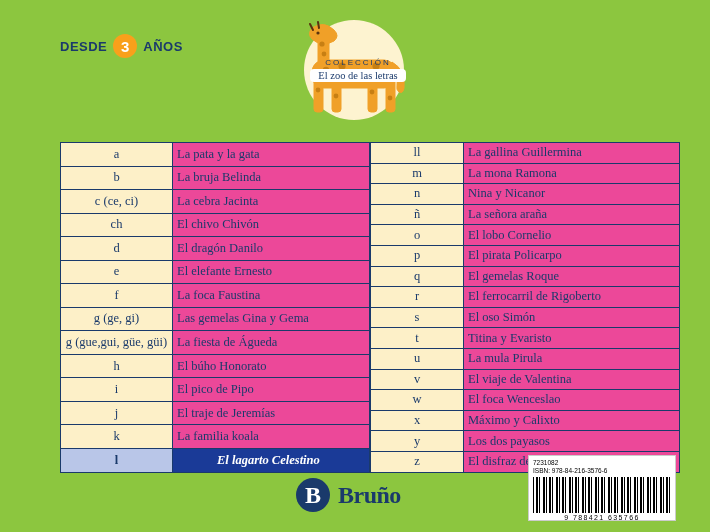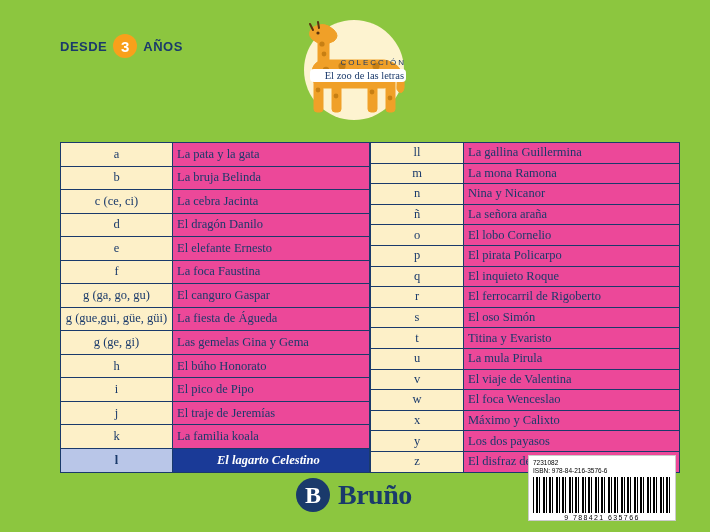--- a/index.html
+++ b/index.html
@@ -69,21 +69,21 @@
     position: absolute;
     left: 0; top: 0;
     width: 116px;
     height: 102px;
   }
   .logo-text {
     position: absolute;
     left: 14px;
     top: 38px;
     width: 96px;
-    text-align: right;
+    text-align: center;
     z-index: 3;
   }
   .logo-text .coleccion {
     font-family: "Liberation Sans", sans-serif;
     font-size: 8px;
     letter-spacing: 2px;
     color: #1a3a6b;
     text-transform: uppercase;
   }
   .logo-text .zoo {
@@ -169,21 +169,21 @@
     font-family: "Liberation Serif", serif;
     font-size: 24px;
     font-weight: bold;
     display: flex;
     align-items: center;
     justify-content: center;
   }
   .publisher .bname {
     color: #1a3a6b;
     font-family: "Liberation Serif", serif;
-    font-size: 28px;
+    font-size: 24px;
     font-weight: bold;
     letter-spacing: -0.5px;
   }
 
   
   .barcode-box {
     position: absolute;
     left: 528px;
     top: 455px;
     width: 148px;
@@ -275,42 +275,42 @@
           </tr>
           <tr>
             <td class="letter">b</td>
             <td class="title">La bruja Belinda</td>
           </tr>
           <tr>
             <td class="letter">c (ce, ci)</td>
             <td class="title">La cebra Jacinta</td>
           </tr>
           <tr>
+            <td class="letter">ch</td>
+            <td class="title">El chivo Chivón</td>
+          </tr>
+          <tr>
             <td class="letter">d</td>
             <td class="title">El dragón Danilo</td>
           </tr>
           <tr>
             <td class="letter">e</td>
             <td class="title">El elefante Ernesto</td>
           </tr>
           <tr>
             <td class="letter">f</td>
             <td class="title">La foca Faustina</td>
           </tr>
           <tr>
-            <td class="letter">g (ga, go, gu)</td>
-            <td class="title">El canguro Gaspar</td>
+            <td class="letter">g (ge, gi)</td>
+            <td class="title">Las gemelas Gina y Gema</td>
           </tr>
           <tr>
             <td class="letter tall">g (gue,gui, güe, güi)</td>
             <td class="title tall-title">La fiesta de Águeda</td>
-          </tr>
-          <tr>
-            <td class="letter">g (ge, gi)</td>
-            <td class="title">Las gemelas Gina y Gema</td>
           </tr>
           <tr>
             <td class="letter">h</td>
             <td class="title">El búho Honorato</td>
           </tr>
           <tr>
             <td class="letter">i</td>
             <td class="title">El pico de Pipo</td>
           </tr>
           <tr>
@@ -348,21 +348,21 @@
           <tr>
             <td class="letter">o</td>
             <td class="title">El lobo Cornelio</td>
           </tr>
           <tr>
             <td class="letter">p</td>
             <td class="title">El pirata Policarpo</td>
           </tr>
           <tr>
             <td class="letter">q</td>
-            <td class="title">El inquieto Roque</td>
+            <td class="title">El gemelas Roque</td>
           </tr>
           <tr>
             <td class="letter">r</td>
             <td class="title">El ferrocarril de Rigoberto</td>
           </tr>
           <tr>
             <td class="letter">s</td>
             <td class="title">El oso Simón</td>
           </tr>
           <tr>

